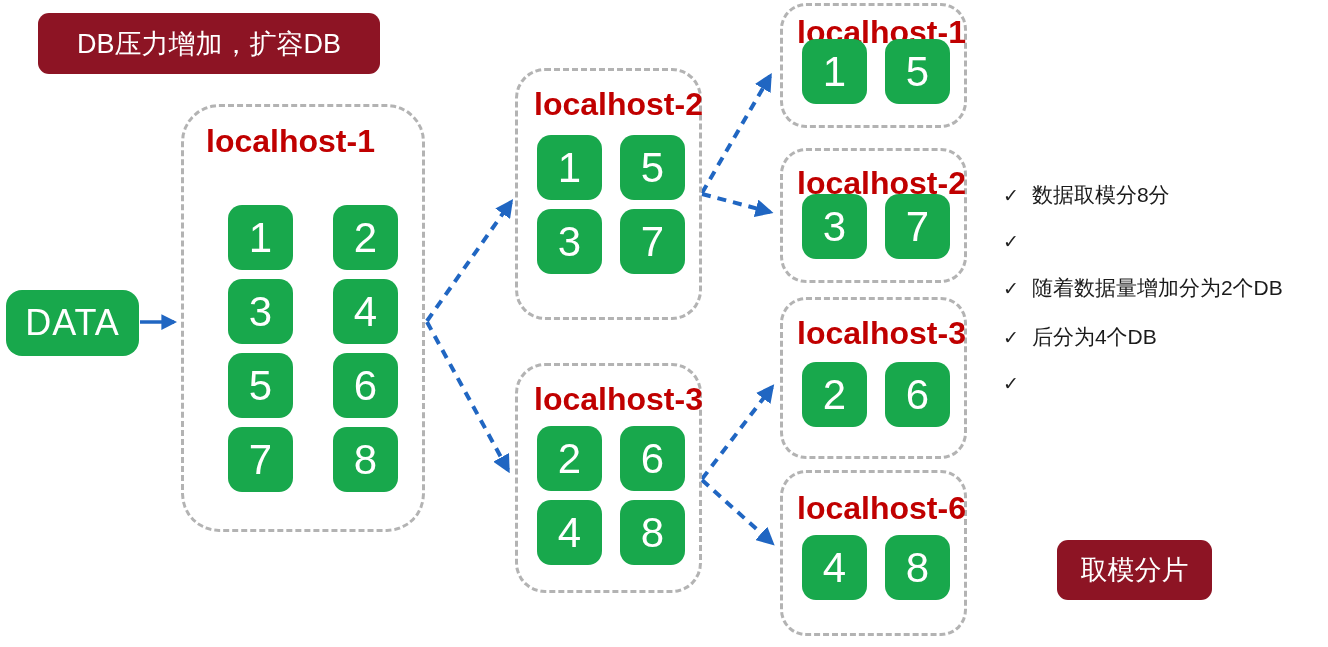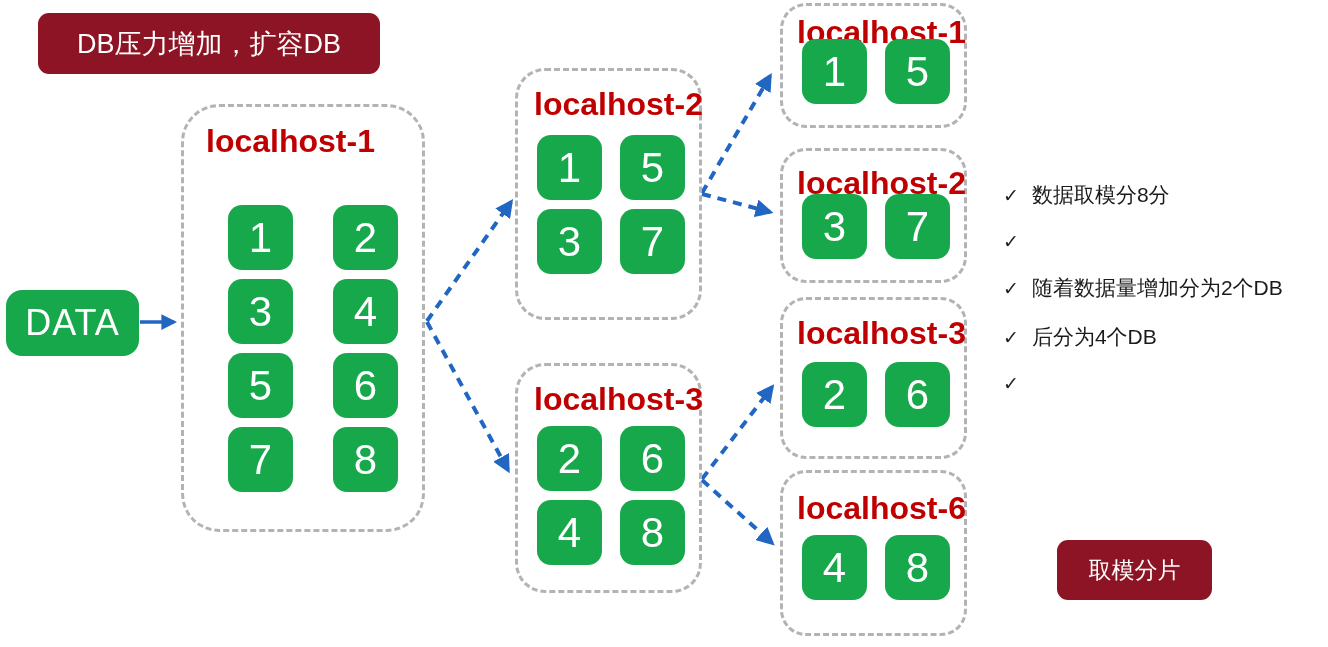--- a/index.html
+++ b/index.html
@@ -8,21 +8,21 @@
   }
   *{margin:0;padding:0;box-sizing:border-box;}
   body{background:#fff;font-family:"Liberation Sans",sans-serif;}
   .canvas{position:relative;width:1328px;height:647px;background:#fff;overflow:hidden;}
   .arrows{position:absolute;left:0;top:0;width:1328px;height:647px;pointer-events:none;}
 
   .banner{position:absolute;display:flex;align-items:center;justify-content:center;
     background:var(--maroon,#8d1424);color:#fff;border-radius:11px;
     font-family:"Liberation Sans",serif;}
   .banner-top{left:38px;top:13px;width:342px;height:61px;font-size:27px;}
-  .banner-bottom{left:1057px;top:540px;width:155px;height:60px;font-size:23px;
+  .banner-bottom{left:1057px;top:540px;width:155px;height:60px;font-size:27px;
     font-family:"Liberation Serif",serif;}
 
   .data-box{position:absolute;left:6px;top:290px;width:133px;height:66px;
     background:var(--green,#18a84c);border-radius:16px;color:#fff;
     display:flex;align-items:center;justify-content:center;font-size:36px;letter-spacing:1px;}
 
   .host{position:absolute;border:3px dashed var(--gray,#b3b3b3);}
   .host-label{position:absolute;color:var(--red,#c00000);font-weight:bold;font-size:32px;white-space:nowrap;}
   .host-l1{left:181px;top:104px;width:244px;height:428px;border-radius:38px;}
   .host-l1 .host-label{left:22px;top:16px;}

